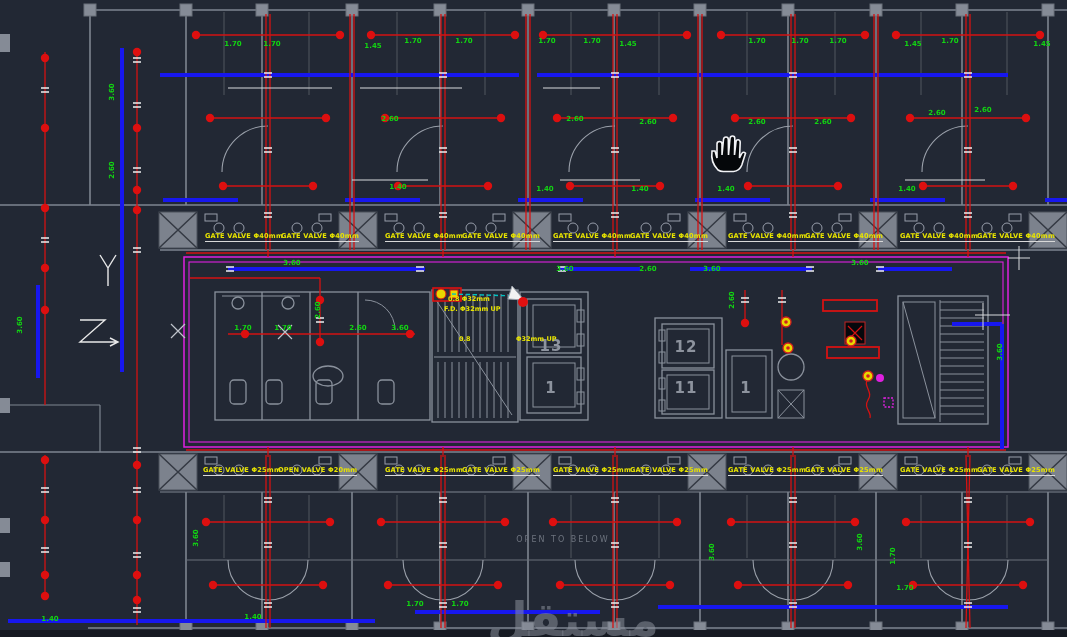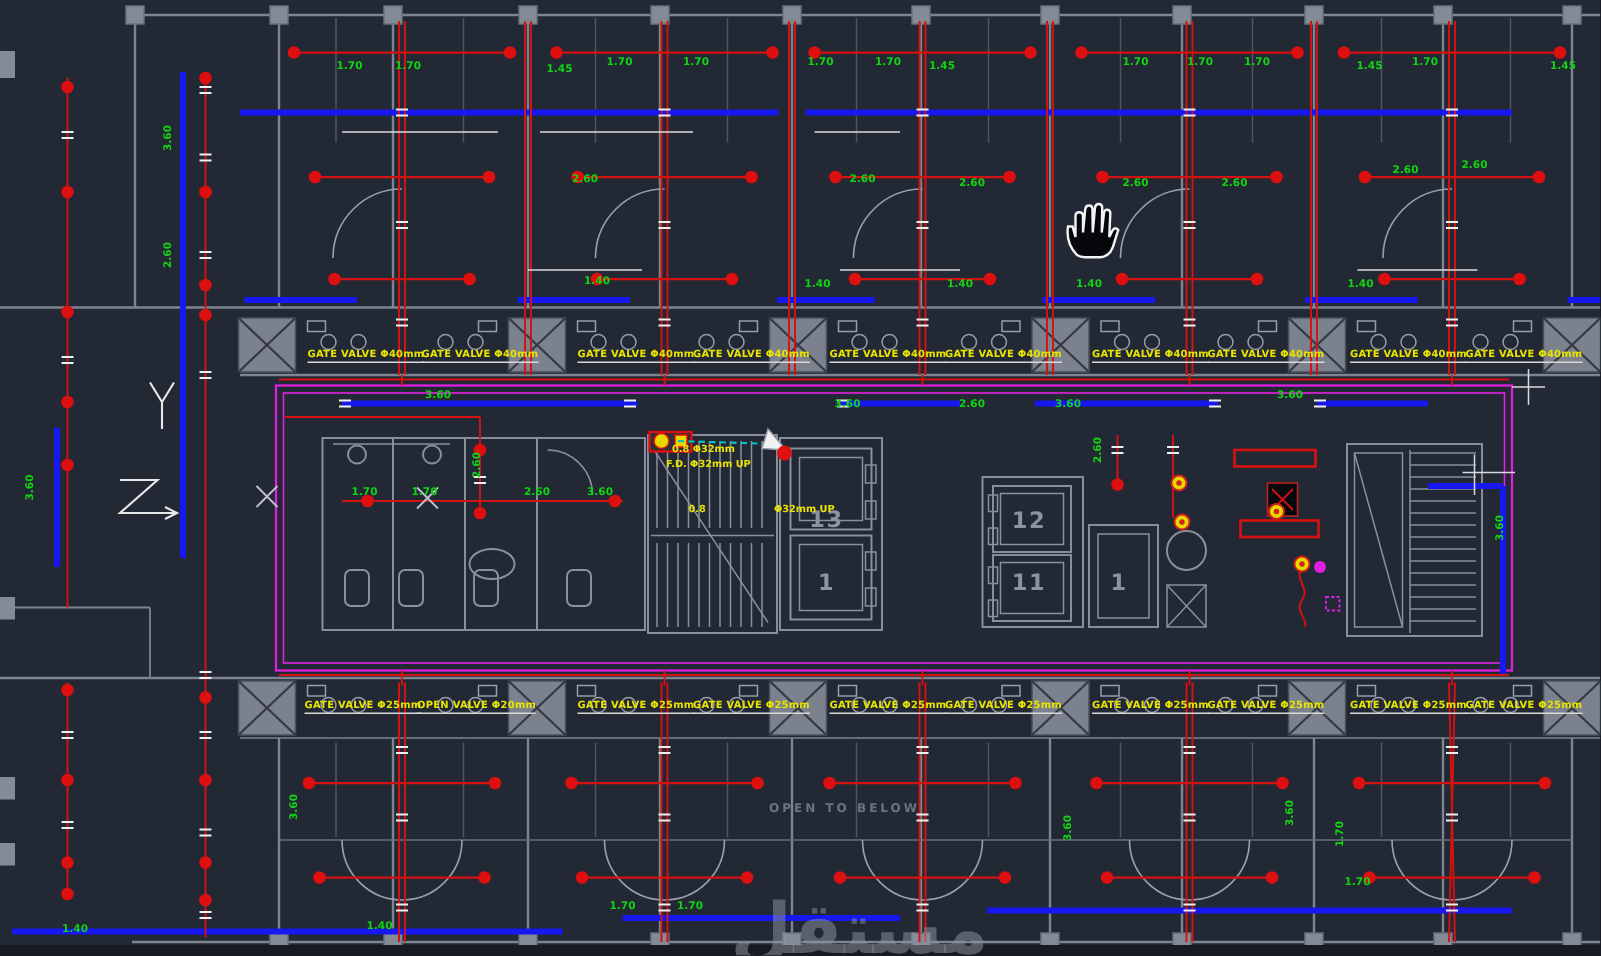--- a/index.html
+++ b/index.html
@@ -7,21 +7,21 @@
          font-family:"DejaVu Sans",sans-serif;}
   #linework{position:absolute;left:0;top:0;}
   #labels-layer{position:absolute;left:0;top:0;width:1067px;height:637px;pointer-events:none;}
   .lbl{position:absolute;white-space:nowrap;transform:translate(-50%,-50%);}
   .dim{color:#12d412;font-size:7px;font-weight:bold;letter-spacing:0;}
   .dim.v{transform:translate(-50%,-50%) rotate(-90deg);}
   .gv{color:#e8e400;font-size:6.6px;font-weight:bold;transform:translate(0,-50%);
       border-bottom:1px solid #d8d8d8;padding-bottom:1px;letter-spacing:.2px;}
   .elev{color:#8d939e;font-size:15px;letter-spacing:1px;font-weight:bold;}
   .note{color:#e8e400;font-size:6.5px;font-weight:bold;transform:translate(0,-50%);}
-  .otb{color:#6d737e;font-size:8px;font-weight:bold;letter-spacing:2px;}
+  .otb{color:#6d737e;font-size:8px;font-weight:normal;letter-spacing:2px;}
   #cmdline{position:absolute;left:127px;top:611px;height:20px;padding:1px 10px 3px 8px;
            background:rgba(125,131,143,.48);border-radius:2px;color:#f2f3f6;
            font-family:"DejaVu Sans Mono",monospace;font-size:13.5px;line-height:20px;margin-top:32px;}
   #watermark{position:absolute;left:428px;top:548px;width:290px;text-align:center;
              pointer-events:none;line-height:1;margin-top:48px;}
   #watermark .ar{font-size:47px;font-weight:bold;color:rgba(142,148,160,.52);}
   #watermark .en{font-size:30px;font-weight:bold;color:rgba(142,148,160,.40);margin-top:-4px;}
   #handcursor{position:absolute;left:708px;top:134px;}
 </style>
 </head>

